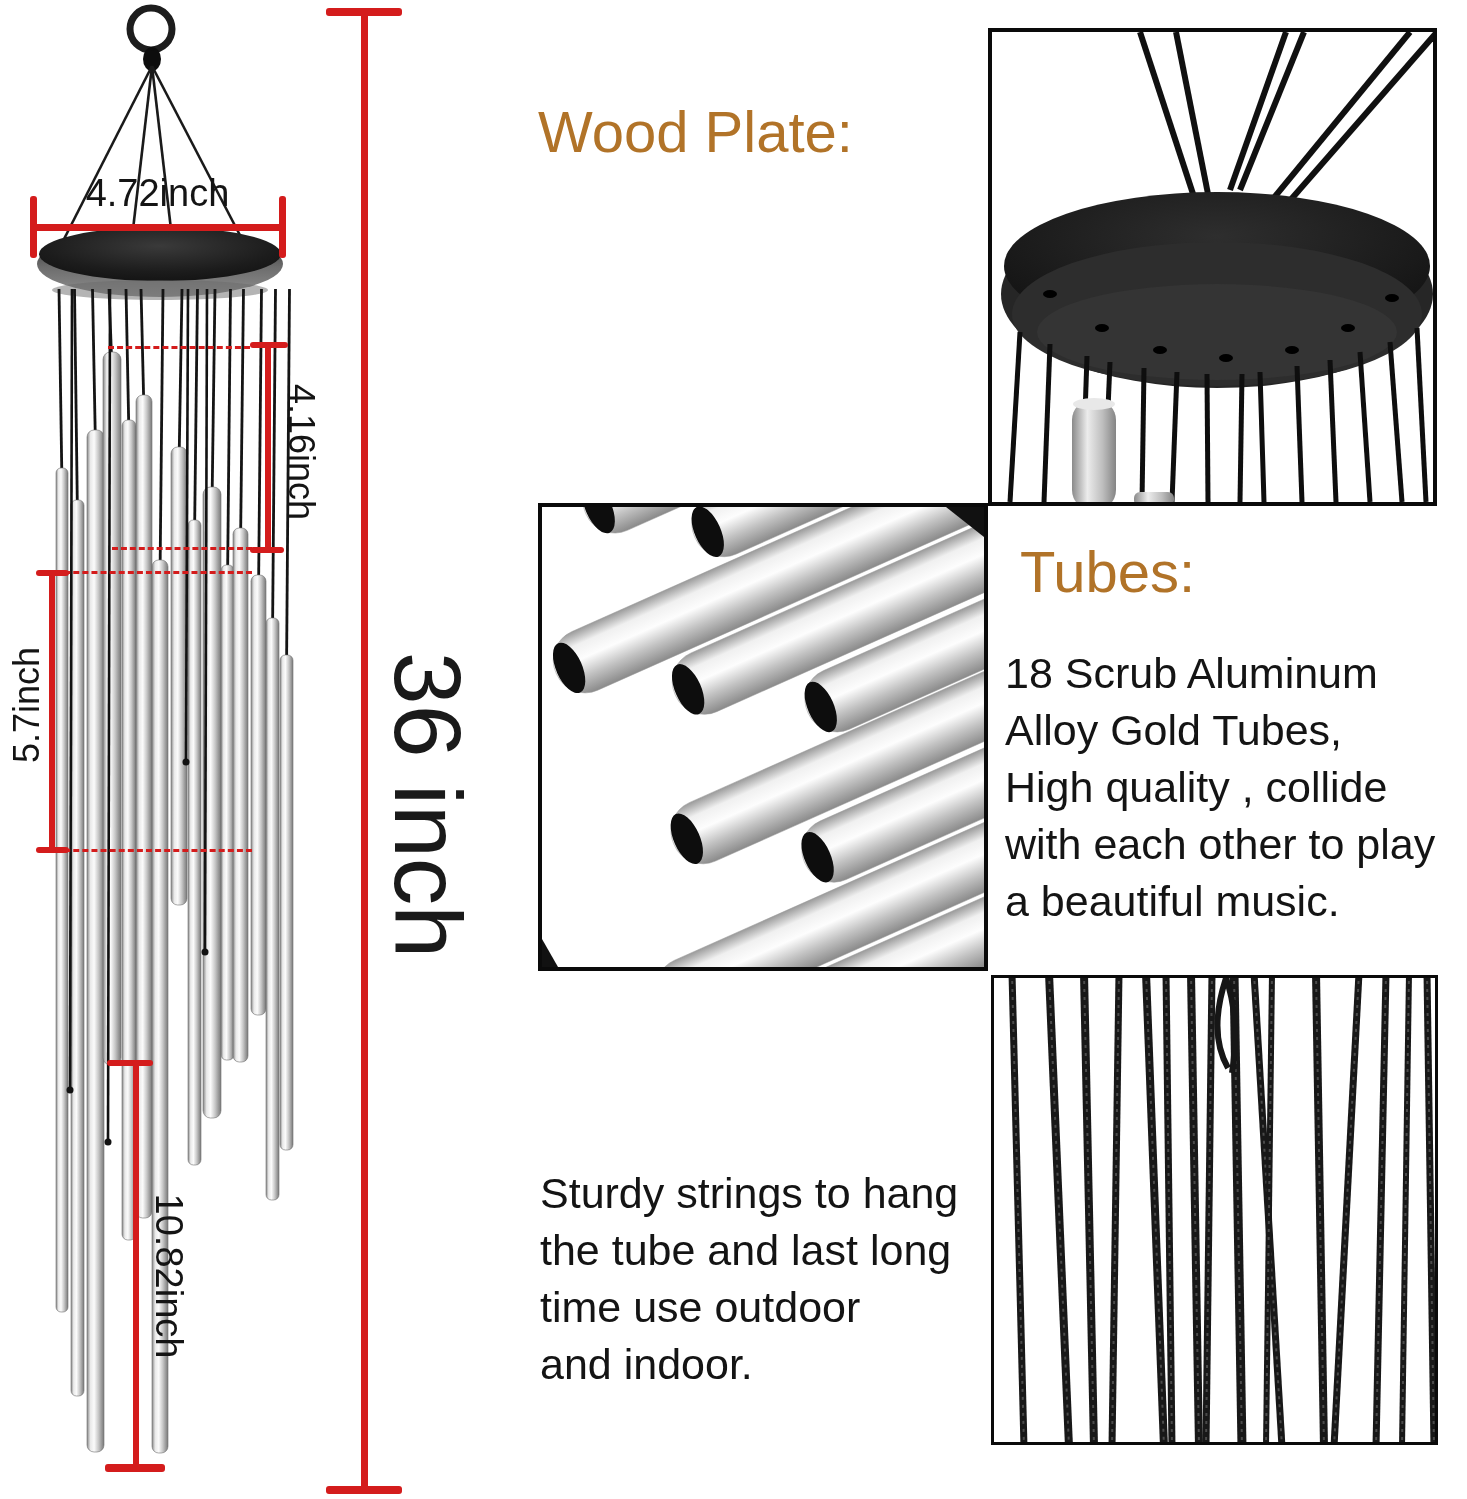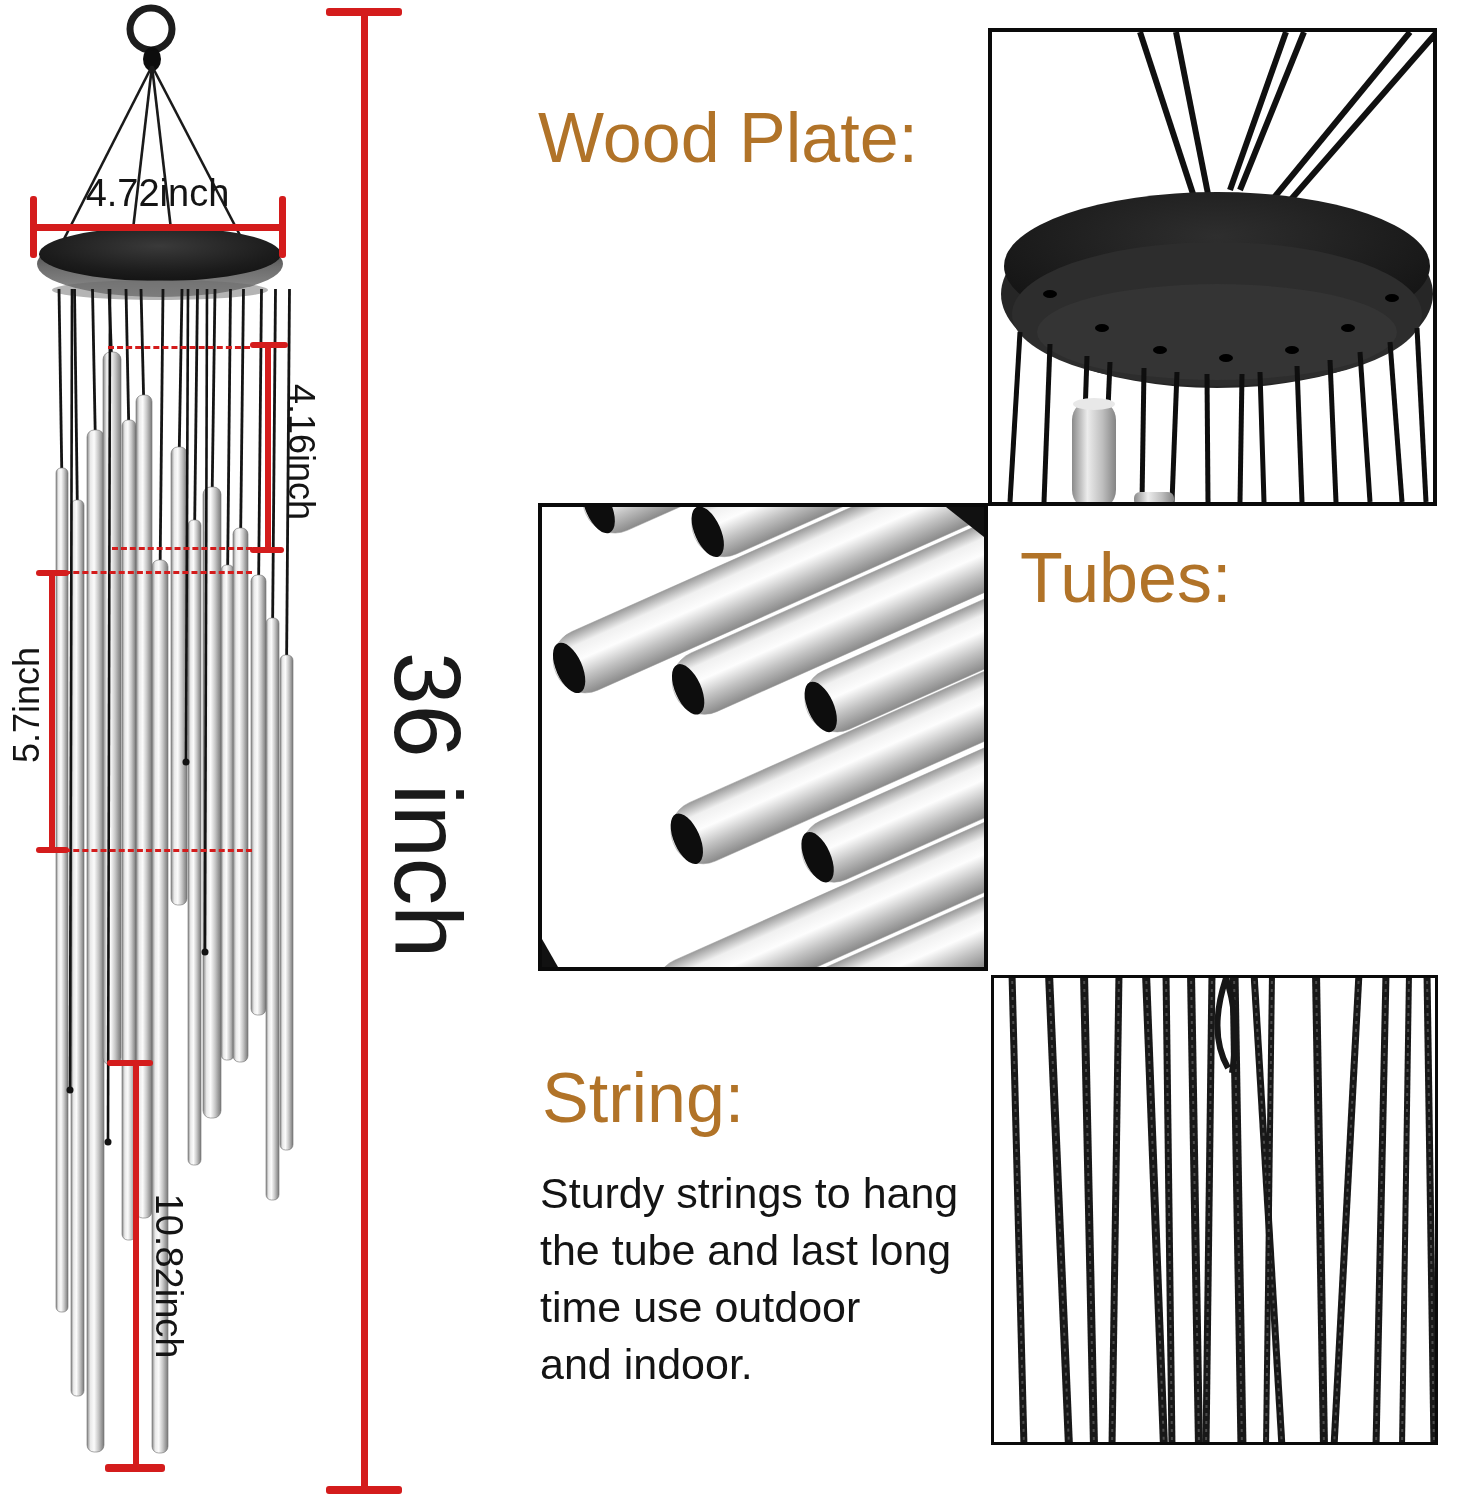--- a/index.html
+++ b/index.html
@@ -8,21 +8,21 @@
   .abs{position:absolute;}
   
   .redline{position:absolute;background:#d41c1c;border-radius:3px;}
   .dashline{position:absolute;height:0;border-top:3px dashed #d41c1c;}
   .dimlabel{position:absolute;color:#141414;font-size:38px;text-align:center;white-space:nowrap;}
   .rot-cw{transform:rotate(90deg);transform-origin:0 0;}
   .rot-ccw{transform:rotate(-90deg);transform-origin:0 0;}
   .bigdim{position:absolute;color:#1a1a1a;font-size:95px;text-align:center;white-space:nowrap;
           transform:rotate(90deg);transform-origin:0 0;}
   
-  .section-heading{position:absolute;font-size:70px;color:#b17328;white-space:nowrap;}
+  .section-heading{position:absolute;font-size:58px;color:#b17328;white-space:nowrap;}
   .section-body{position:absolute;font-size:43px;line-height:57px;color:#141414;white-space:pre-line;}
   
   .photobox{position:absolute;background:#ffffff;border:4px solid #0a0a0a;overflow:hidden;}
   .photobox svg{display:block;}
 </style>
 </head>
 <body>
 
 <div class="canvas">
 
@@ -233,22 +233,26 @@
           <ellipse cx="32" cy="430" rx="13" ry="27" fill="#0d0d0d"></ellipse>
           <rect x="128" y="466" width="860" height="64" rx="31" fill="url(#diagTube)" stroke="#9a9a9a" stroke-width="0.5"></rect>
           <ellipse cx="142" cy="498" rx="13" ry="27" fill="#0d0d0d"></ellipse>
         </g>
       <polygon points="442,0 404,0 442,30" fill="#111111"></polygon>
       <polygon points="0,432 16,460 0,460" fill="#111111"></polygon>
     </svg>
   </div>
 
   <div class="section-heading" style="left:1012px;top:538px;margin-left:8px;">Tubes:</div>
-
-  <div class="section-heading" style="left:542px;top:1058px;">String:</div>
+  <div class="section-body" style="left:1005px;top:645px;width:462px;">18 Scrub Aluminum
+Alloy Gold Tubes,
+High quality , collide
+with each other to play
+a beautiful music.</div>
+
   <div class="section-body" style="left:540px;top:1165px;width:470px;">Sturdy strings to hang
 the tube and last long
 time use outdoor
 and indoor.</div>
 
   <div class="photobox" style="left:991px;top:975px;width:441px;height:464px;border-width:3px;">
     <svg width="441" height="464" viewBox="0 0 441 464">
       <g id="string-lines">
           <line x1="18" y1="-5" x2="30" y2="469" stroke="#181818" stroke-width="7"></line>
           <line x1="18" y1="-5" x2="30" y2="469" stroke="#4a4a4a" stroke-width="2" stroke-dasharray="3 5"></line>

